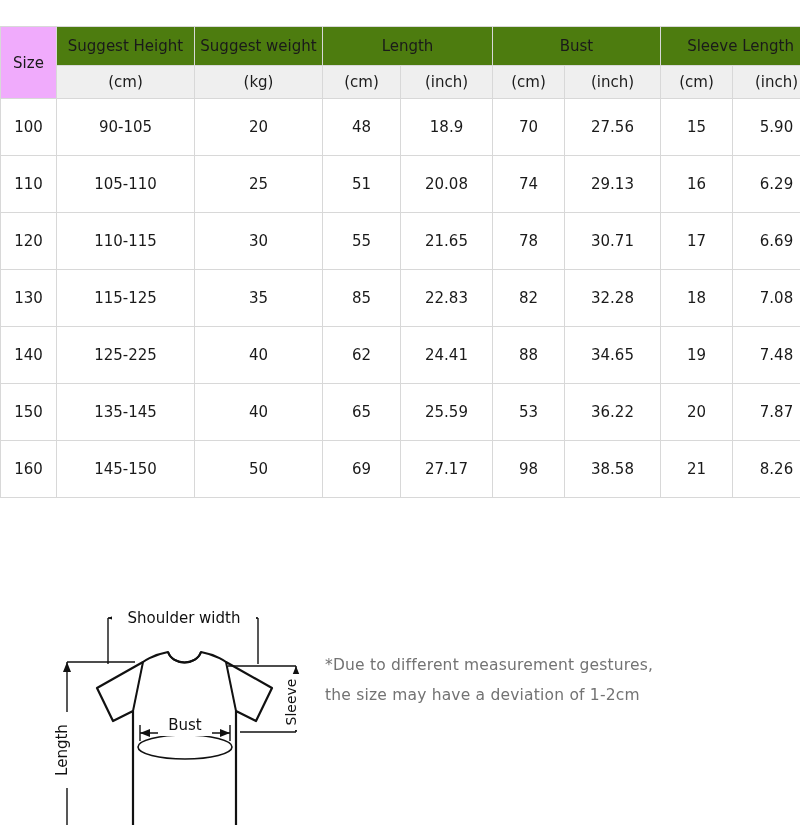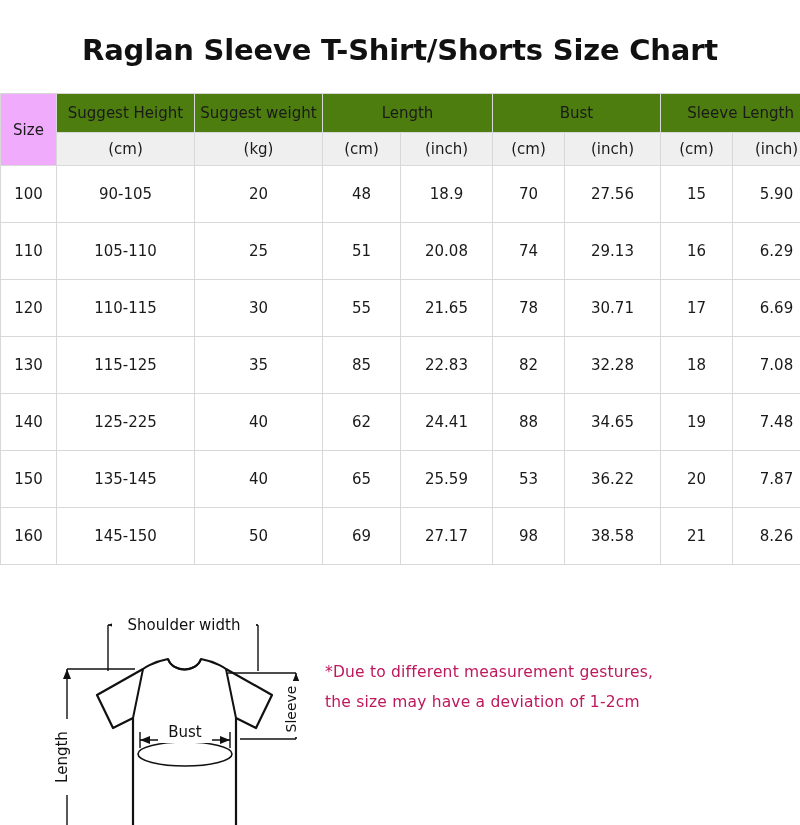--- a/index.html
+++ b/index.html
@@ -94,32 +94,31 @@
     width: 290px;
     height: 259px;
   }
   .note {
     position: absolute;
     left: 325px;
     top: 58px;
     width: 440px;
     font-size: 15.5px;
     line-height: 30px;
-    color: #be185d;
+    color: #737373;
     letter-spacing: 0.2px;
     font-family: "DejaVu Sans", sans-serif;
   }
   .note p { margin: 0; }
 </style>
 </head>
 <body>
 
 <div class="page">
 
-  <h1 class="title">Raglan Sleeve T-Shirt/Shorts Size Chart</h1>
 
   <table class="size-table">
     <colgroup>
       <col class="col-size">
         <col class="col-height">
         <col class="col-weight">
       <col class="col-cm">
         <col class="col-inch">
       <col class="col-bcm">
         <col class="col-binch">

